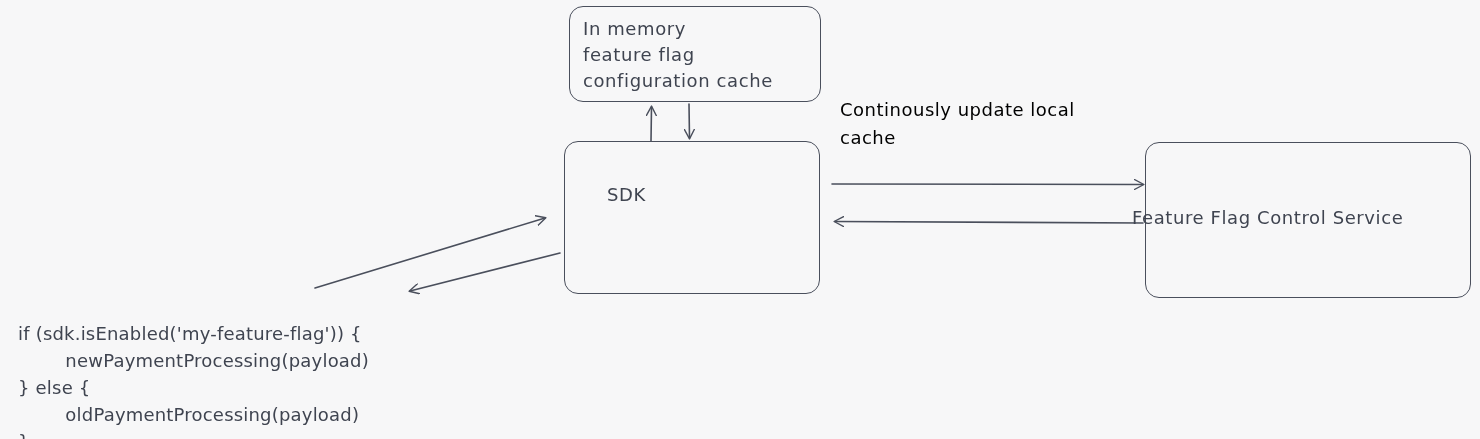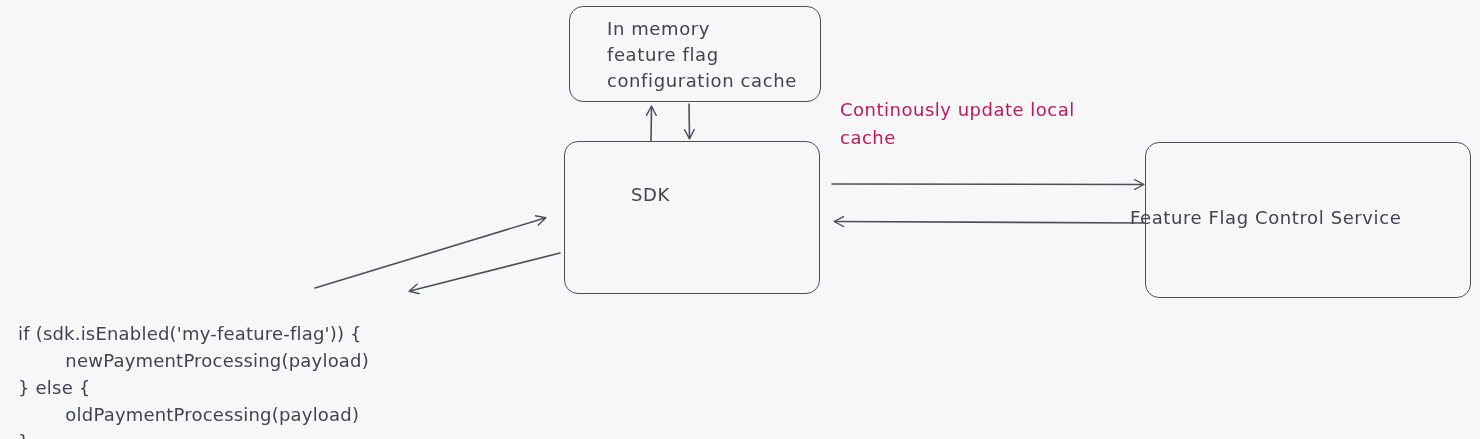--- a/index.html
+++ b/index.html
@@ -30,25 +30,24 @@
     box-sizing: border-box;
   }
   .node-label {
     position: absolute;
     color: #3f4450;
     font-family: "DejaVu Sans", sans-serif;
     font-size: 18px;
     line-height: 26px;
     letter-spacing: 0.6px;
     white-space: pre;
-    margin-left: 24px;
   }
   .edge-label {
     position: absolute;
-    color: #be185d;
+    color: #000000;
     font-family: "DejaVu Sans", sans-serif;
     font-size: 18px;
     line-height: 28px;
     letter-spacing: 0.5px;
     white-space: pre;
   }
   .code-block {
     position: absolute;
     color: #3f4450;
     font-family: "DejaVu Sans", sans-serif;
@@ -58,21 +57,21 @@
     white-space: pre;
   }
 
   
   #cache-box   { left: 569px; top: 6px;   width: 252px; height: 96px; }
   #sdk-box     { left: 564px; top: 141px; width: 256px; height: 153px; }
   #service-box { left: 1145px; top: 142px; width: 326px; height: 156px; }
 
   #cache-label   { left: 583px; top: 16px; }
   #sdk-label     { left: 607px; top: 182px; text-align: right; }
-  #service-label { left: 1106px; top: 205px; }
+  #service-label { left: 1132px; top: 205px; }
 
   #sync-label { left: 840px; top: 96px; }
   #code       { left: 18px;   top: 300px; margin-top: 20px; }
 </style>
 </head>
 <body>
 
 <svg id="canvas" viewBox="0 0 1480 439" aria-hidden="true">
   <defs>
     <marker id="ah" viewBox="0 0 12 12" refX="10" refY="6" markerWidth="11" markerHeight="11" orient="auto-start-reverse" markerUnits="userSpaceOnUse">

